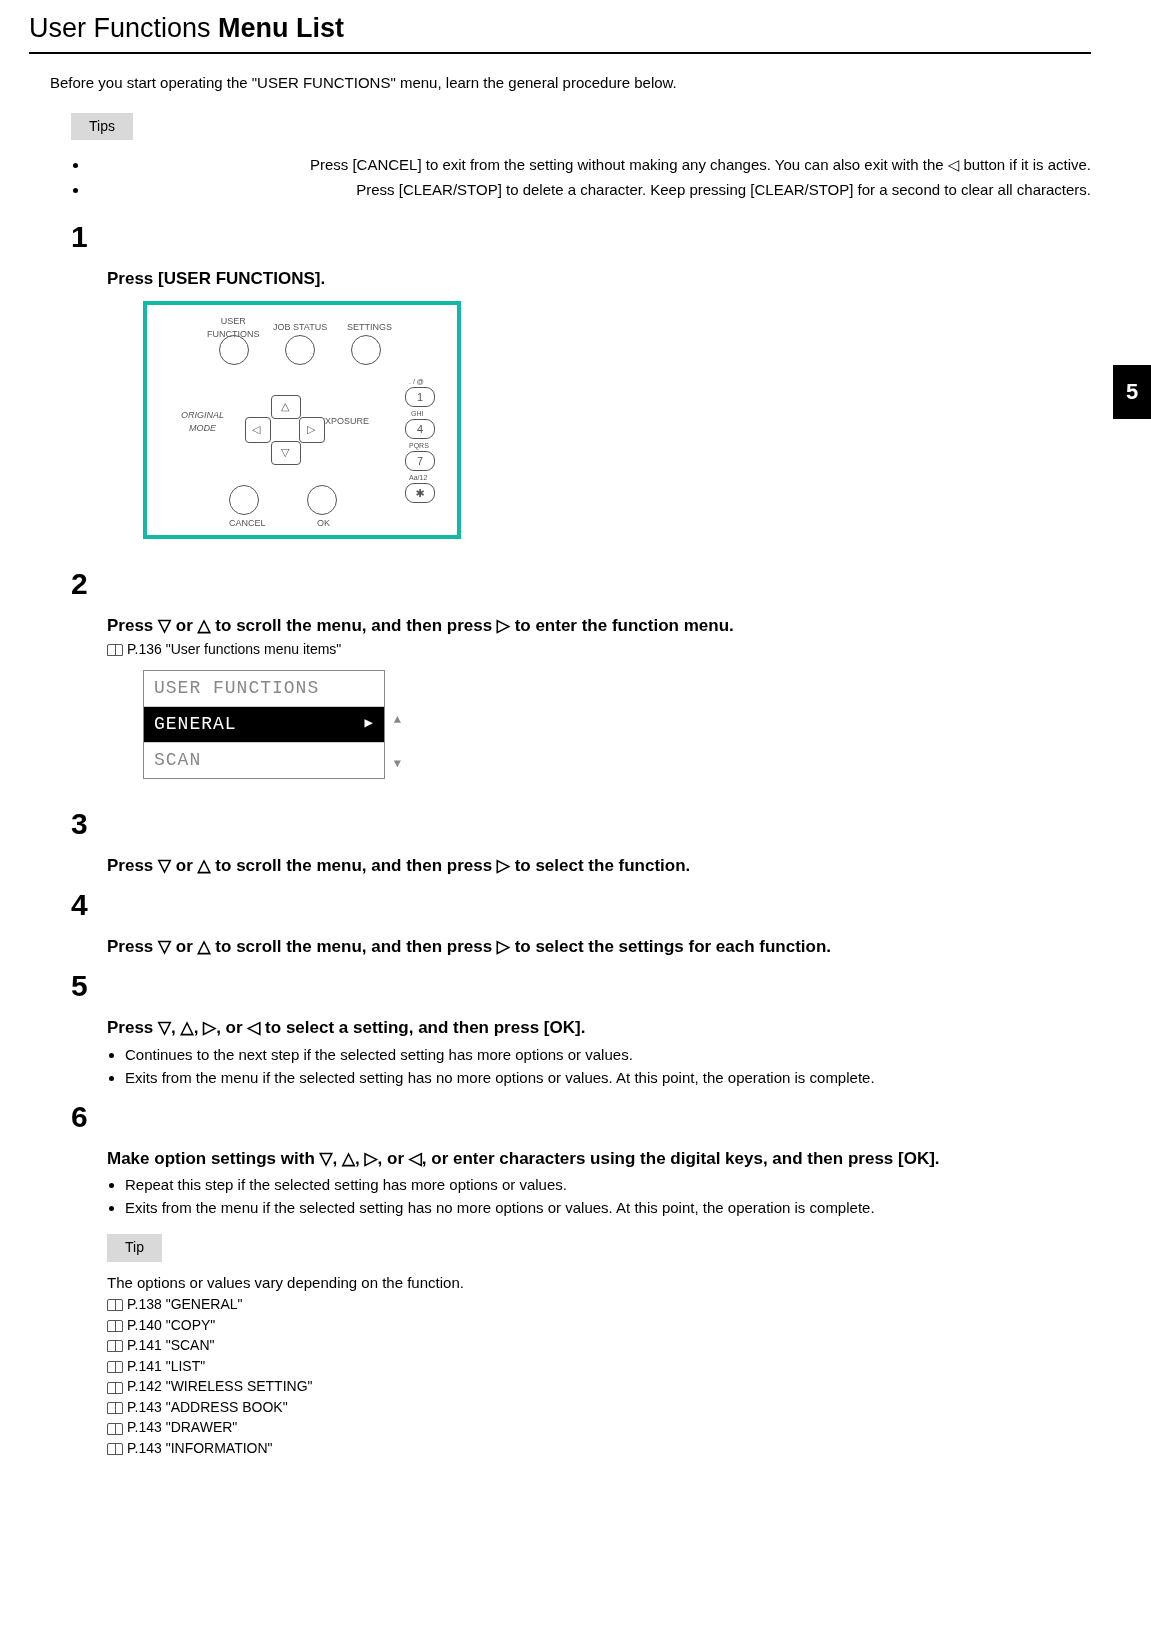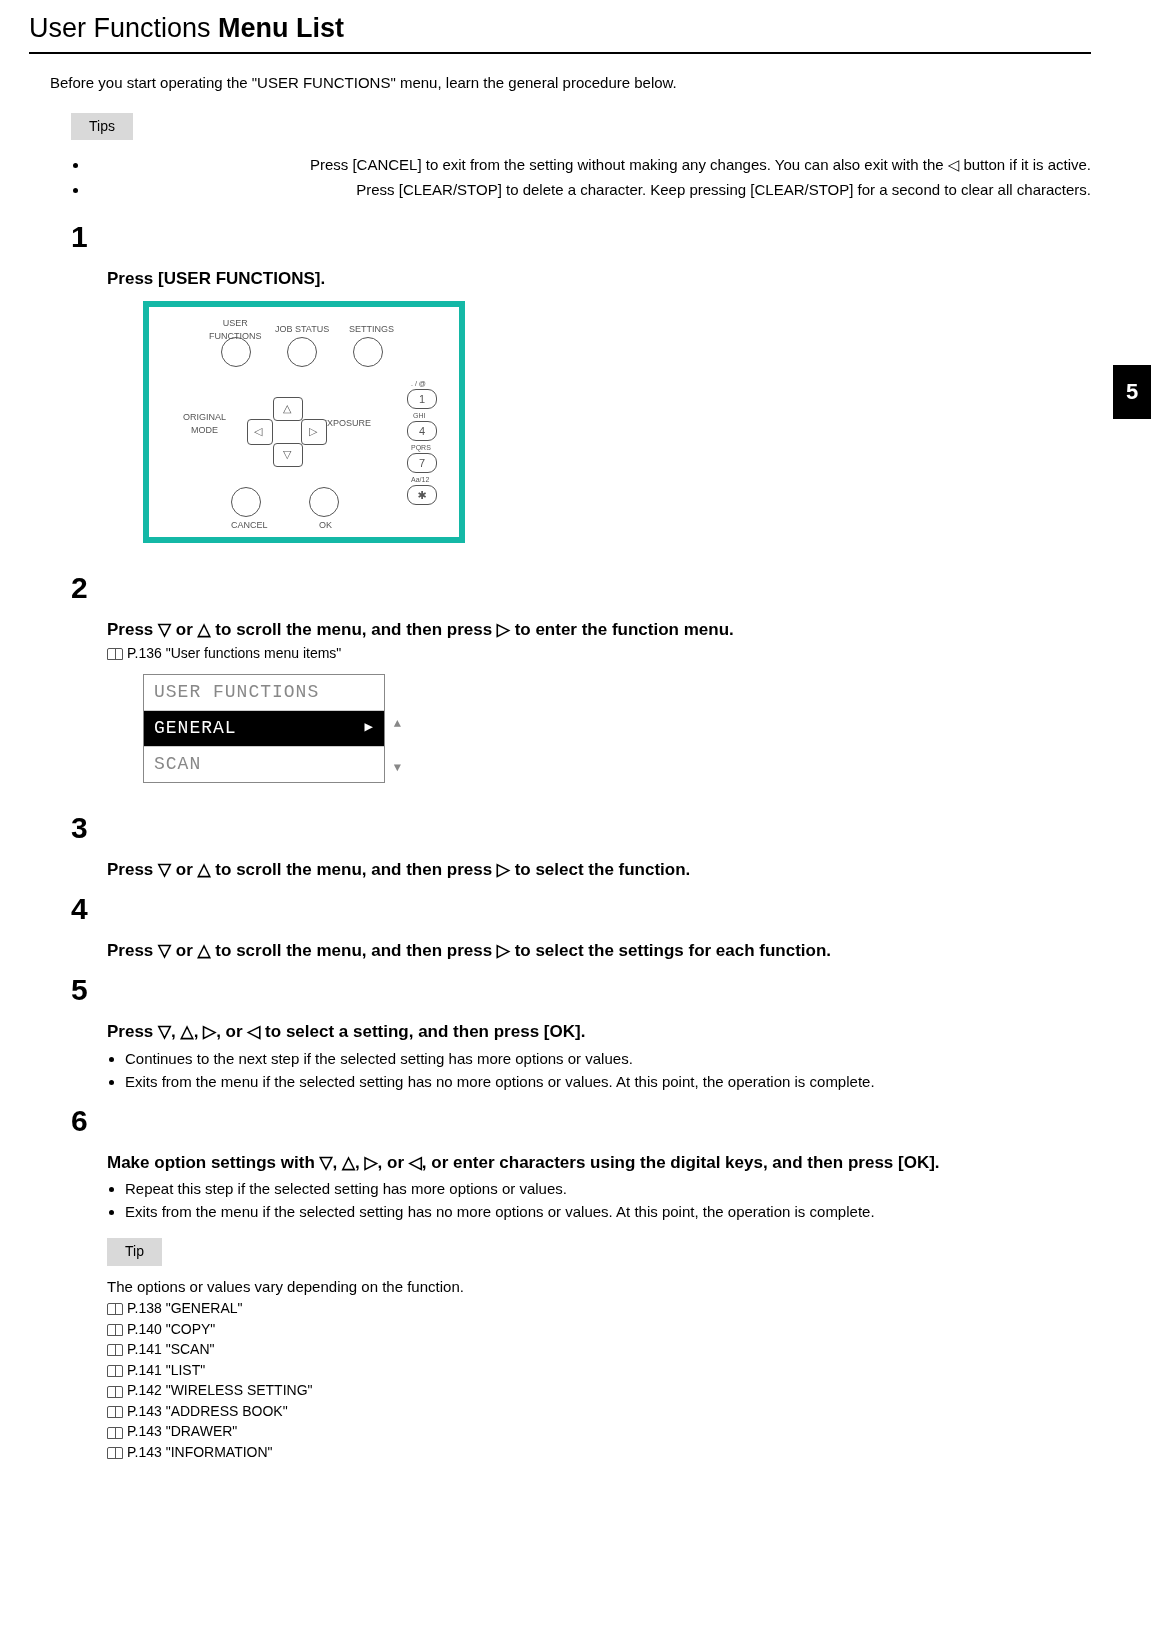--- a/index.html
+++ b/index.html
@@ -92,21 +92,21 @@
   .book-icon::before {
     content: "";
     position: absolute;
     left: 50%; top: -1px; bottom: -1px;
     width: 1px; background: #555;
   }
 
   
   .panel-illus {
     margin: 10px 0 18px 36px;
-    border: 6px solid #14b8a6;
+    border: 4px solid #14b8a6;
     width: 310px;
     height: 230px;
     position: relative;
     background: #fff;
     font-size: 9px;
     color: #555;
   }
   .panel-illus .lbl { position: absolute; text-align: center; }
   .round-btn {
     position: absolute;
@@ -228,21 +228,21 @@
 
       <div class="panel-illus">
         <div class="lbl" style="left:60px; top:10px; white-space:pre;">USER
 FUNCTIONS</div>
         <div class="lbl" style="left:126px; top:16px;">JOB STATUS</div>
         <div class="lbl" style="left:200px; top:16px;">SETTINGS</div>
         <div class="round-btn" style="left:72px; top:30px;"></div>
         <div class="round-btn" style="left:138px; top:30px;"></div>
         <div class="round-btn" style="left:204px; top:30px;"></div>
 
-        <div class="lbl" style="left:34px; top:104px; white-space:pre;">ORIGINAL
+        <div class="lbl" style="left:34px; top:104px; white-space:pre;font-style:italic;">ORIGINAL
 MODE</div>
         <div class="lbl" style="left:172px; top:110px;">EXPOSURE</div>
 
         <div class="dpad-up" style="left:124px; top:90px;">
             <span class="arrow-glyph" style="left:9px; top:3px;">△</span>
           </div>
         <div class="dpad-left" style="left:98px; top:112px;">
             <span class="arrow-glyph" style="left:6px; top:4px;">◁</span>
           </div>
         <div class="dpad-right" style="left:152px; top:112px;">

